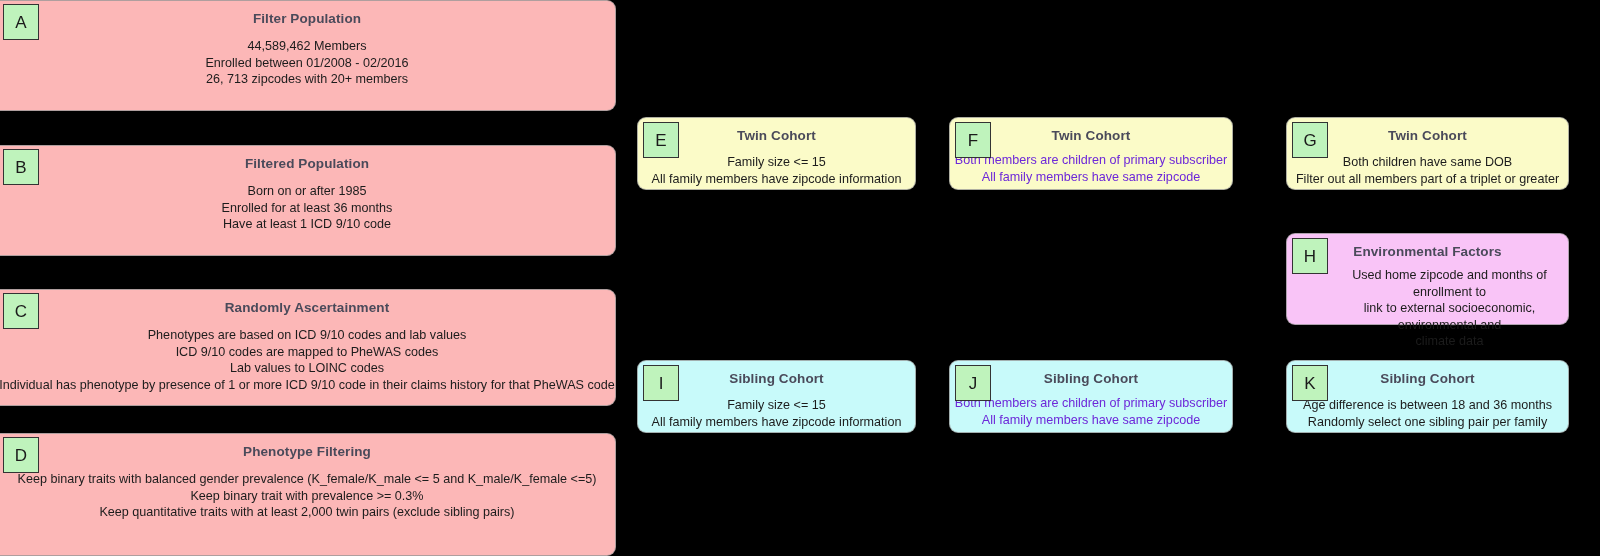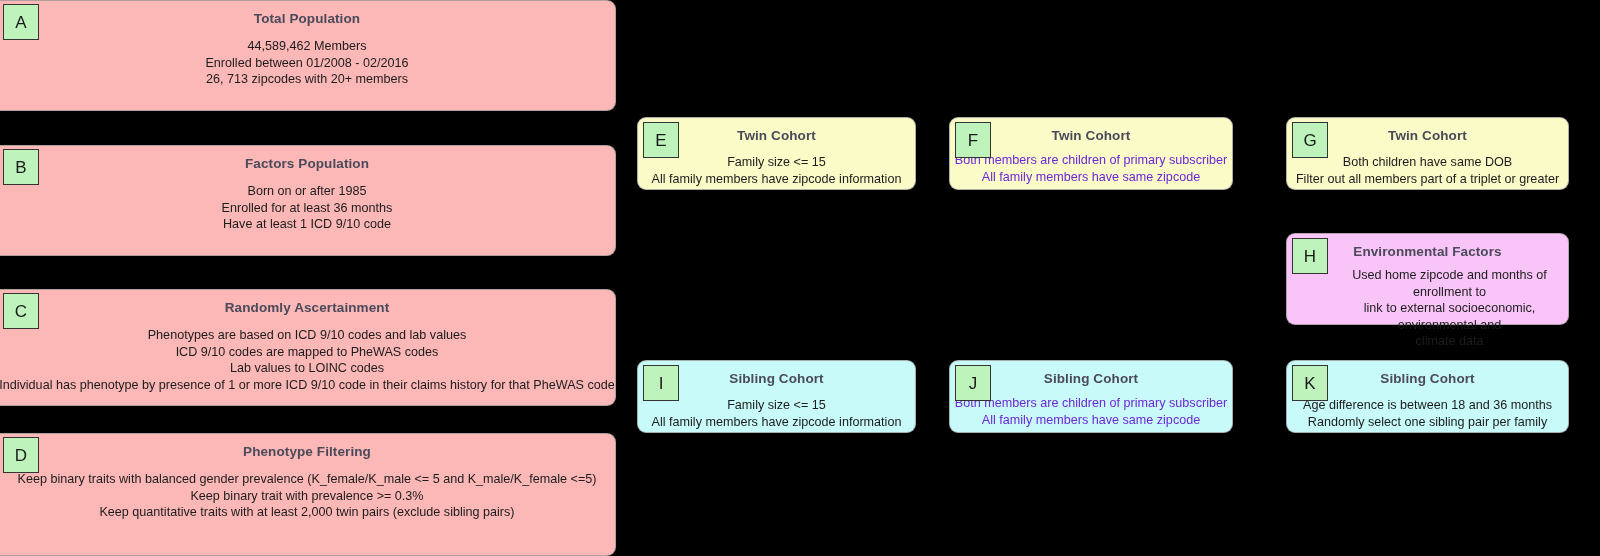--- a/index.html
+++ b/index.html
@@ -127,31 +127,31 @@
   #panel-k .pbody { top: 36px; left: -6px; right: -6px; }
   #panel-h .pbody { top: 33px; left: 6px; right: 6px; white-space: normal; margin-left: 44px; }
 </style>
 </head>
 <body>
 
 <div id="stage">
 
   <div class="panel flush-left tone-pink" id="panel-a">
     <div class="badge">A</div>
-    <div class="ptitle">Total Population</div>
+    <div class="ptitle">Filter Population</div>
     <div class="pbody">
       <span class="bline">44,589,462 Members</span>
       <span class="bline">Enrolled between 01/2008 - 02/2016</span>
       <span class="bline">26, 713 zipcodes with 20+ members</span>
     </div>
   </div>
 
   <div class="panel flush-left tone-pink" id="panel-b">
     <div class="badge">B</div>
-    <div class="ptitle">Factors Population</div>
+    <div class="ptitle">Filtered Population</div>
     <div class="pbody">
       <span class="bline">Born on or after 1985</span>
       <span class="bline">Enrolled for at least 36 months</span>
       <span class="bline">Have at least 1 ICD 9/10 code</span>
     </div>
   </div>
 
   <div class="panel flush-left tone-pink" id="panel-c">
     <div class="badge">C</div>
     <div class="ptitle">Randomly Ascertainment</div>

